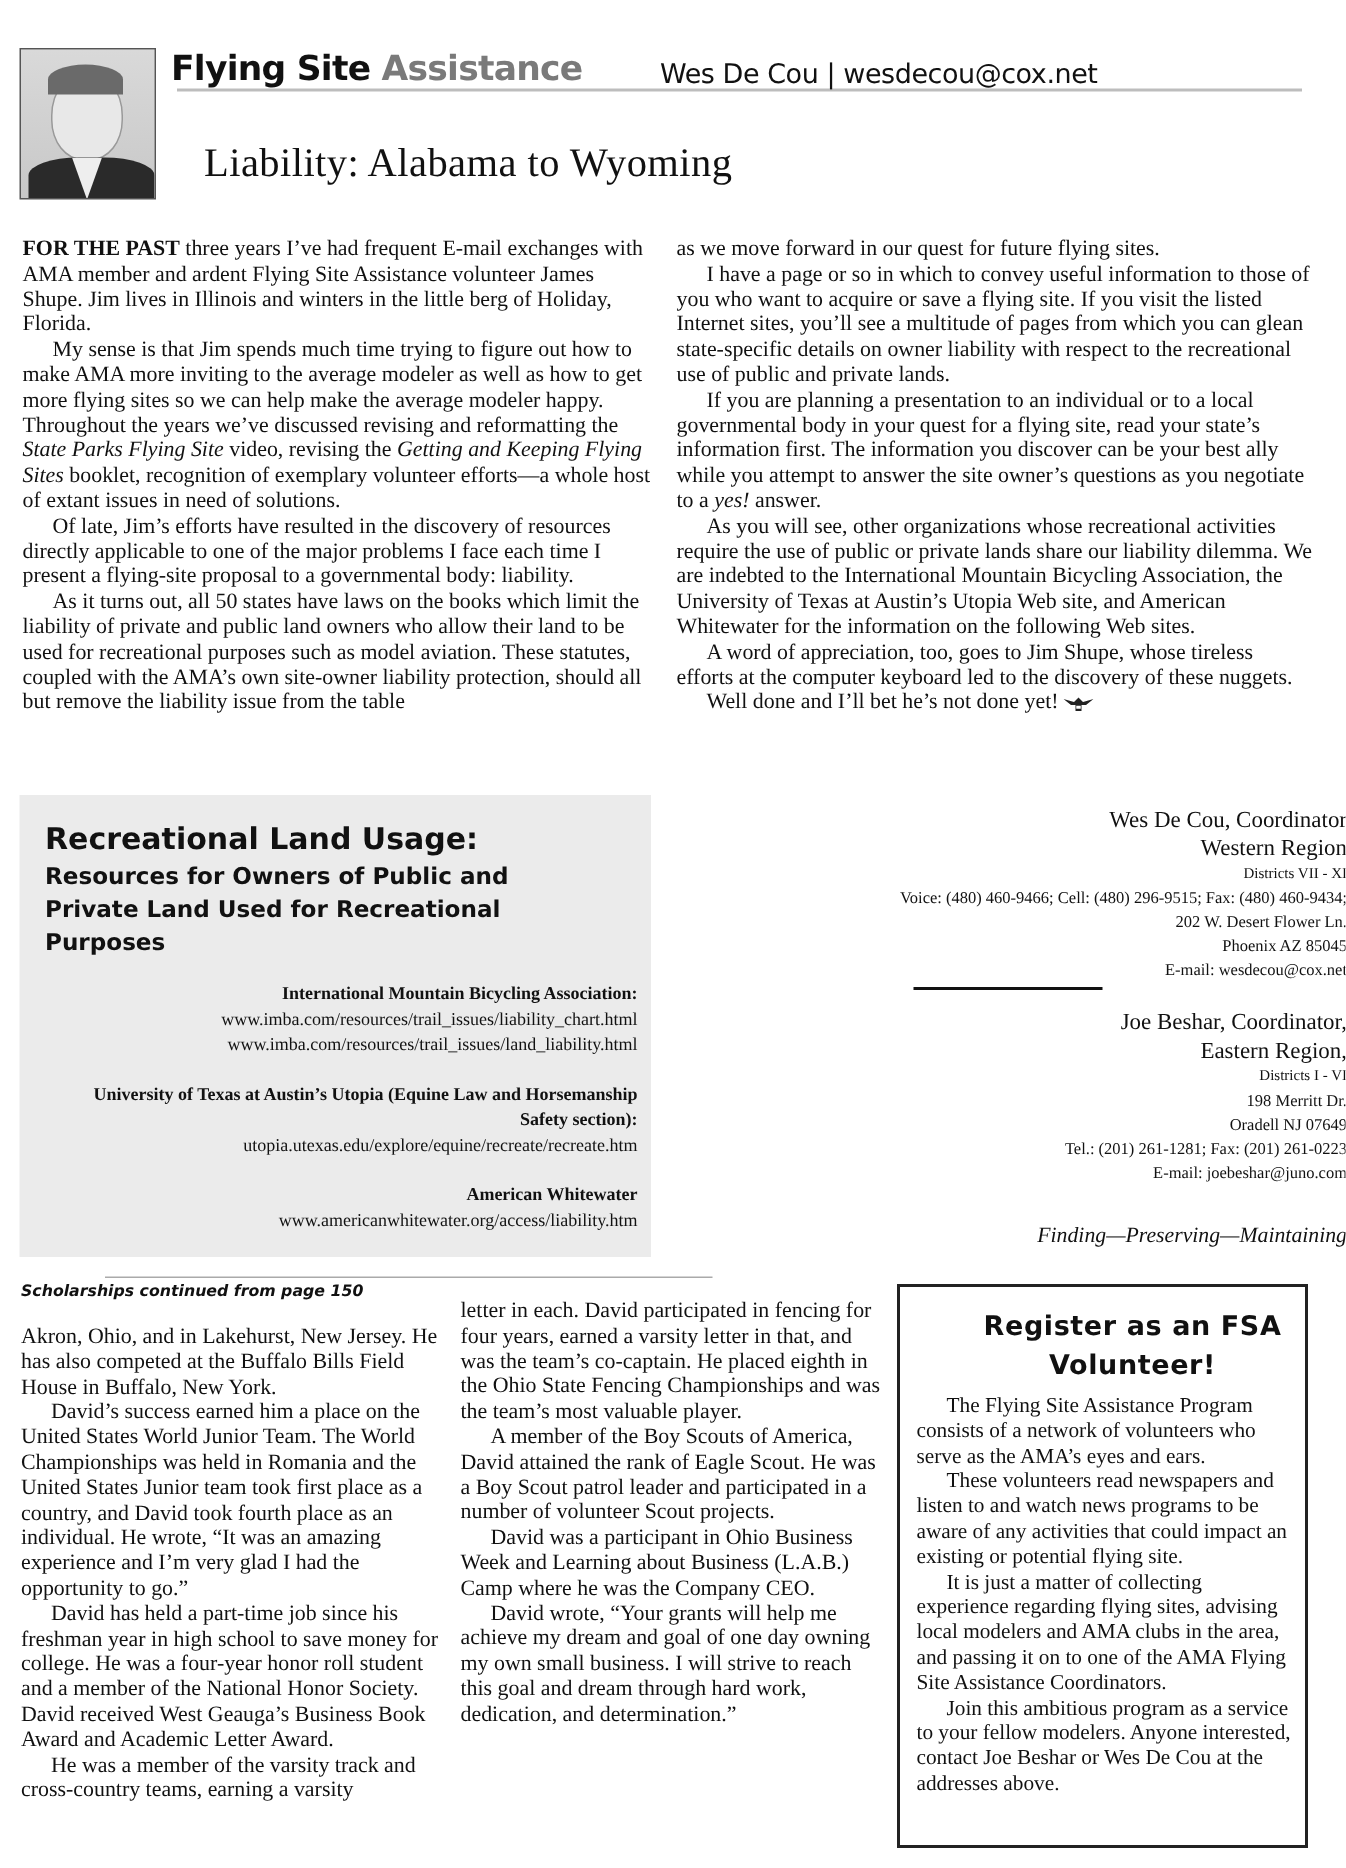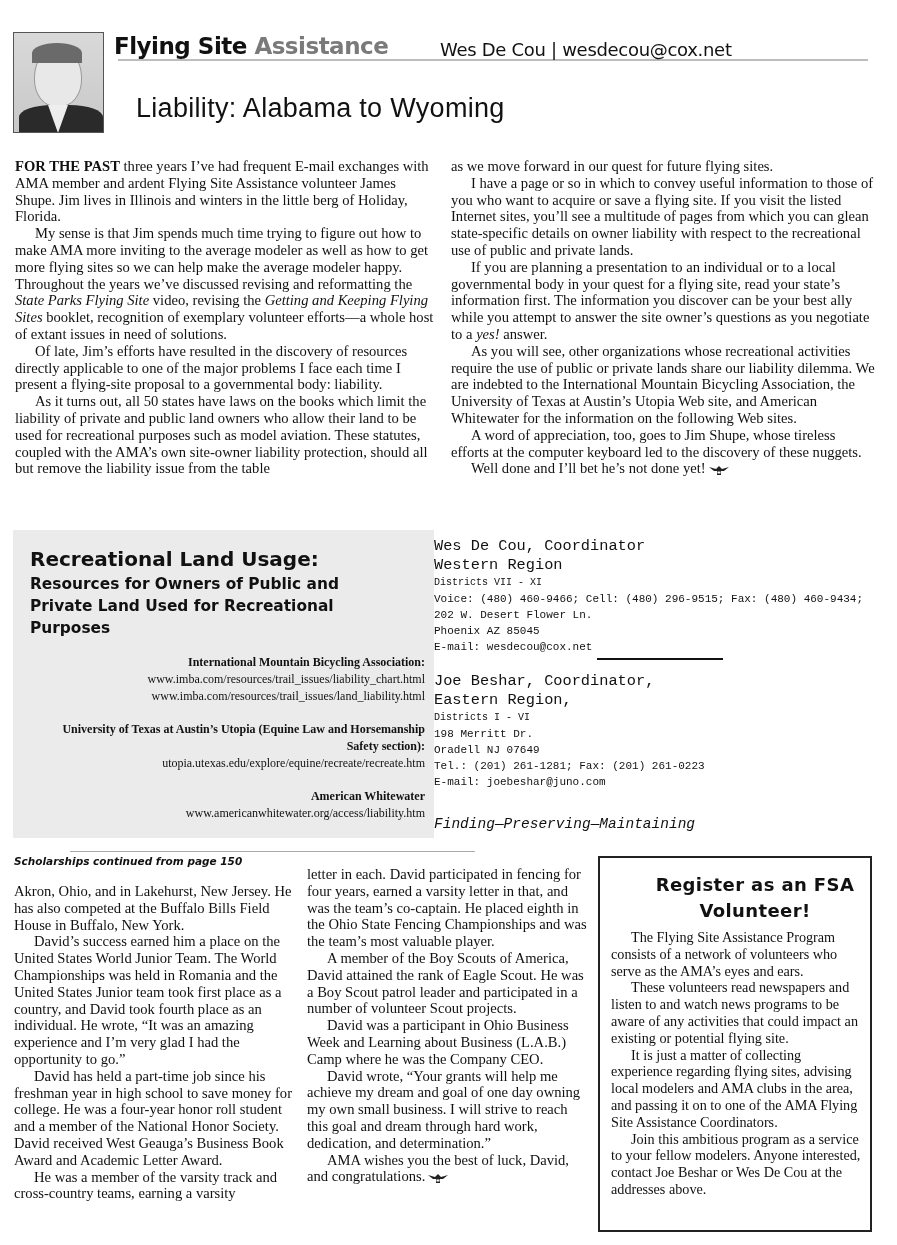--- a/index.html
+++ b/index.html
@@ -10,40 +10,40 @@
   .photo { left:13px; top:5px; width:89px; height:99px; border:1px solid #555; background:linear-gradient(180deg,#d9d9d9 0%,#c8c8c8 100%); overflow:hidden; }
   .photo .head { position:absolute; left:20px; top:14px; width:46px; height:58px; border-radius:50% 50% 45% 45%; background:#e8e8e8; border:1px solid #999; }
   .photo .hair { position:absolute; left:18px; top:10px; width:50px; height:20px; border-radius:50% 50% 0 0; background:#6a6a6a; }
   .photo .suit { position:absolute; left:5px; top:72px; width:84px; height:30px; background:#2a2a2a; border-radius:40% 40% 0 0; }
   .photo .shirt { position:absolute; left:34px; top:72px; width:20px; height:28px; background:#eee; clip-path:polygon(0 0,100% 0,50% 100%); }
 
   .kicker { left:114px; top:6px; font-family:"DejaVu Sans", sans-serif; font-weight:bold; font-size:23px; letter-spacing:-0.5px; }
   .kicker .k2 { color:#7a7a7a; }
   .byline { left:440px; top:12px; font-family:"DejaVu Sans", sans-serif; font-size:18px; letter-spacing:-0.3px; }
   .rule-top { left:118px; top:32px; width:750px; height:2px; background:#bdbdbd; }
-  .title { left:136px; top:66px; font-family:Liberation Sans, sans-serif; font-size:27px; letter-spacing:0.3px; }
+  .title { left:136px; top:66px; font-family:Liberation Serif, serif; font-size:27px; letter-spacing:0.3px; }
 
   
   .col { font-size:14.6px; line-height:16.8px; text-align:left; }
   .col p { margin:0; text-indent:20px; }
   .col p.first { text-indent:0; }
   .col p.noind { text-indent:0; }
   .col-a { left:15px; top:131px; width:424px; }
   .col-b { left:451px; top:131px; width:424px; }
   .lead { font-weight:bold; }
 
   
   .sidebar { left:13px; top:503px; width:421px; height:308px; background:#ebebeb; }
   .sb-h1 { left:30px; top:520px; font-family:"DejaVu Sans", sans-serif; font-weight:bold; font-size:20px; }
   .sb-h2 { left:30px; top:546px; width:360px; font-family:"DejaVu Sans", sans-serif; font-weight:bold; font-size:15.4px; line-height:22px; }
   .res { left:30px; width:395px; font-size:12px; line-height:16.8px;text-align:right; }
   .res .org { font-weight:bold; }
 
   
-  .contacts { left:434px; top:510px; width:452px; text-align:left; font-family:Liberation Mono, monospace; }
+  .contacts { left:446px; top:510px; width:452px; text-align:right; font-family:Liberation Serif, serif; }
   .c-name { font-size:15.3px; line-height:19px; }
   .c-dist { font-size:10px; line-height:16px; }
   .c-line { font-size:11px; line-height:16px; }
   .c-rule { width:126px; height:2px; background:#111; margin:3px auto 12px; }
   .motto { font-style:italic; font-size:14.5px; margin-top:26px; }
 
   
   .rule-mid { left:70px; top:824px; width:405px; height:1px; background:#aaa; }
   .cont { left:14px; top:828px; font-family:"DejaVu Sans", sans-serif; font-style:italic; font-size:10.5px;font-weight:bold; }
   .col-c { left:14px; top:856px; width:282px; }
@@ -147,24 +147,20 @@
   <p>David’s success earned him a place on the United States World Junior Team. The World Championships was held in Romania and the United States Junior team took first place as a country, and David took fourth place as an individual. He wrote, “It was an amazing experience and I’m very glad I had the opportunity to go.”</p>
   <p>David has held a part-time job since his freshman year in high school to save money for college. He was a four-year honor roll student and a member of the National Honor Society. David received West Geauga’s Business Book Award and Academic Letter Award.</p>
   <p>He was a member of the varsity track and cross-country teams, earning a varsity</p>
 </div>
 
 <div class="abs col col-d">
   <p class="noind">letter in each. David participated in fencing for four years, earned a varsity letter in that, and was the team’s co-captain. He placed eighth in the Ohio State Fencing Championships and was the team’s most valuable player.</p>
   <p>A member of the Boy Scouts of America, David attained the rank of Eagle Scout. He was a Boy Scout patrol leader and participated in a number of volunteer Scout projects.</p>
   <p>David was a participant in Ohio Business Week and Learning about Business (L.A.B.) Camp where he was the Company CEO.</p>
   <p>David wrote, “Your grants will help me achieve my dream and goal of one day owning my own small business. I will strive to reach this goal and dream through hard work, dedication, and determination.”</p>
-  <p><span>AMA wishes you the best of luck, David, and congratulations.</span><svg class="ama-logo" viewBox="0 0 20 11">
-        <path d="M0 2 L7 4 L10 1 L13 4 L20 2 L15 6 L12 6 L12 10 L8 10 L8 6 L5 6 Z" fill="#222"></path>
-        <rect x="8.5" y="6.5" width="3" height="2" fill="#fff"></rect>
-      </svg></p>
 </div>
 
 <div class="abs fsa-box"></div>
 <div class="abs fsa-title">Register as an FSA Volunteer!</div>
 <div class="abs col col-e">
   <p>The Flying Site Assistance Program consists of a network of volunteers who serve as the AMA’s eyes and ears.</p>
   <p>These volunteers read newspapers and listen to and watch news programs to be aware of any activities that could impact an existing or potential flying site.</p>
   <p>It is just a matter of collecting experience regarding flying sites, advising local modelers and AMA clubs in the area, and passing it on to one of the AMA Flying Site Assistance Coordinators.</p>
   <p>Join this ambitious program as a service to your fellow modelers. Anyone interested, contact Joe Beshar or Wes De Cou at the addresses above.</p>
 </div>

